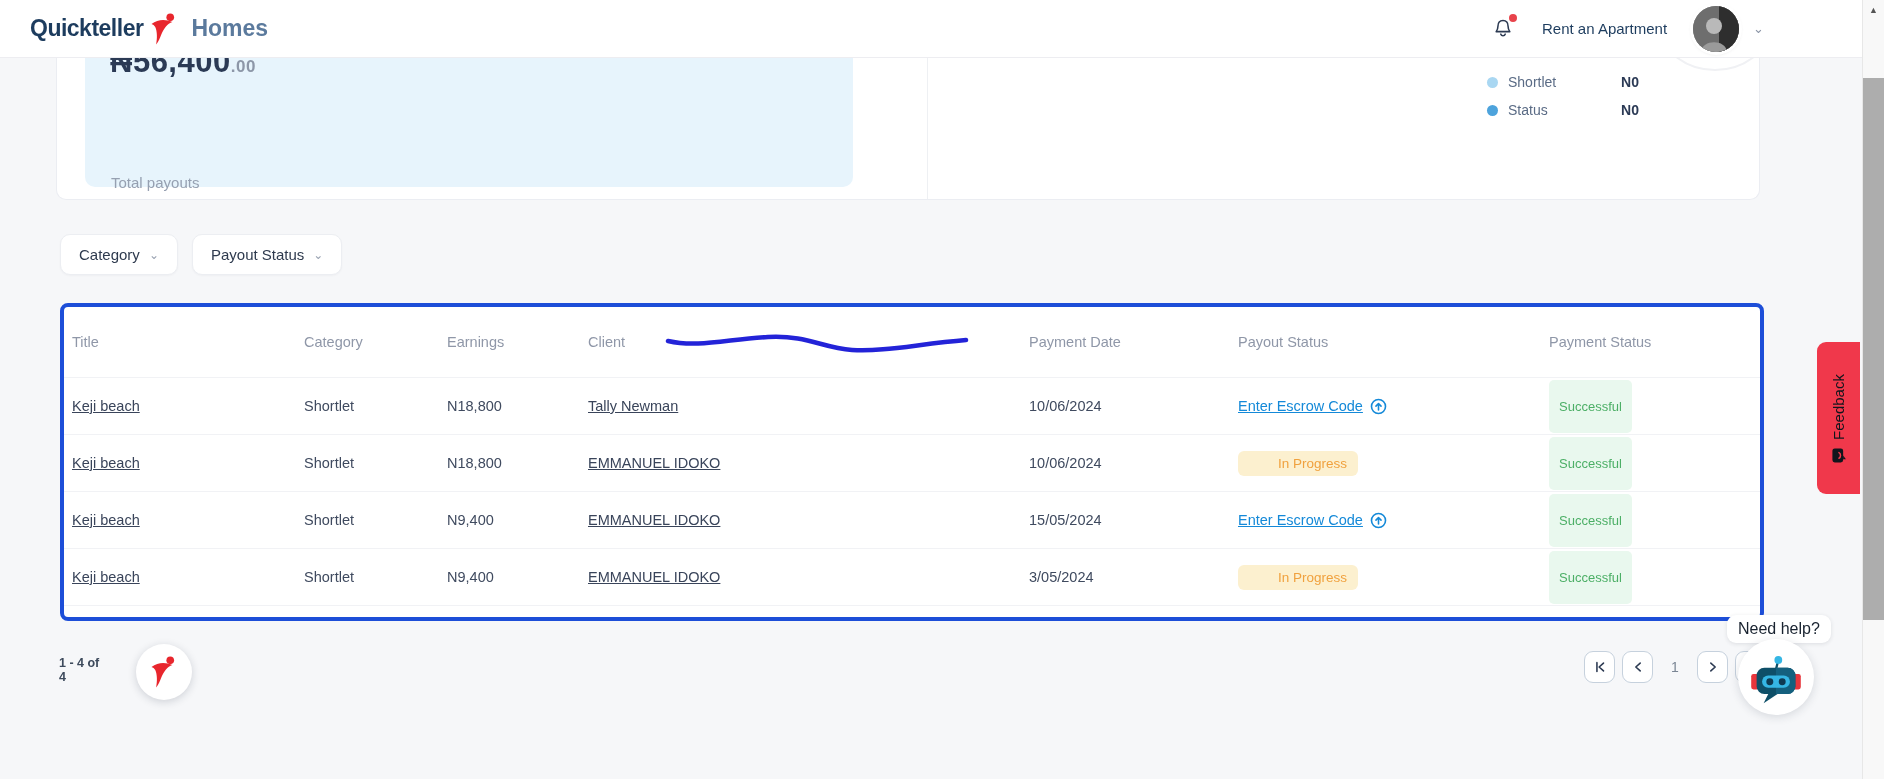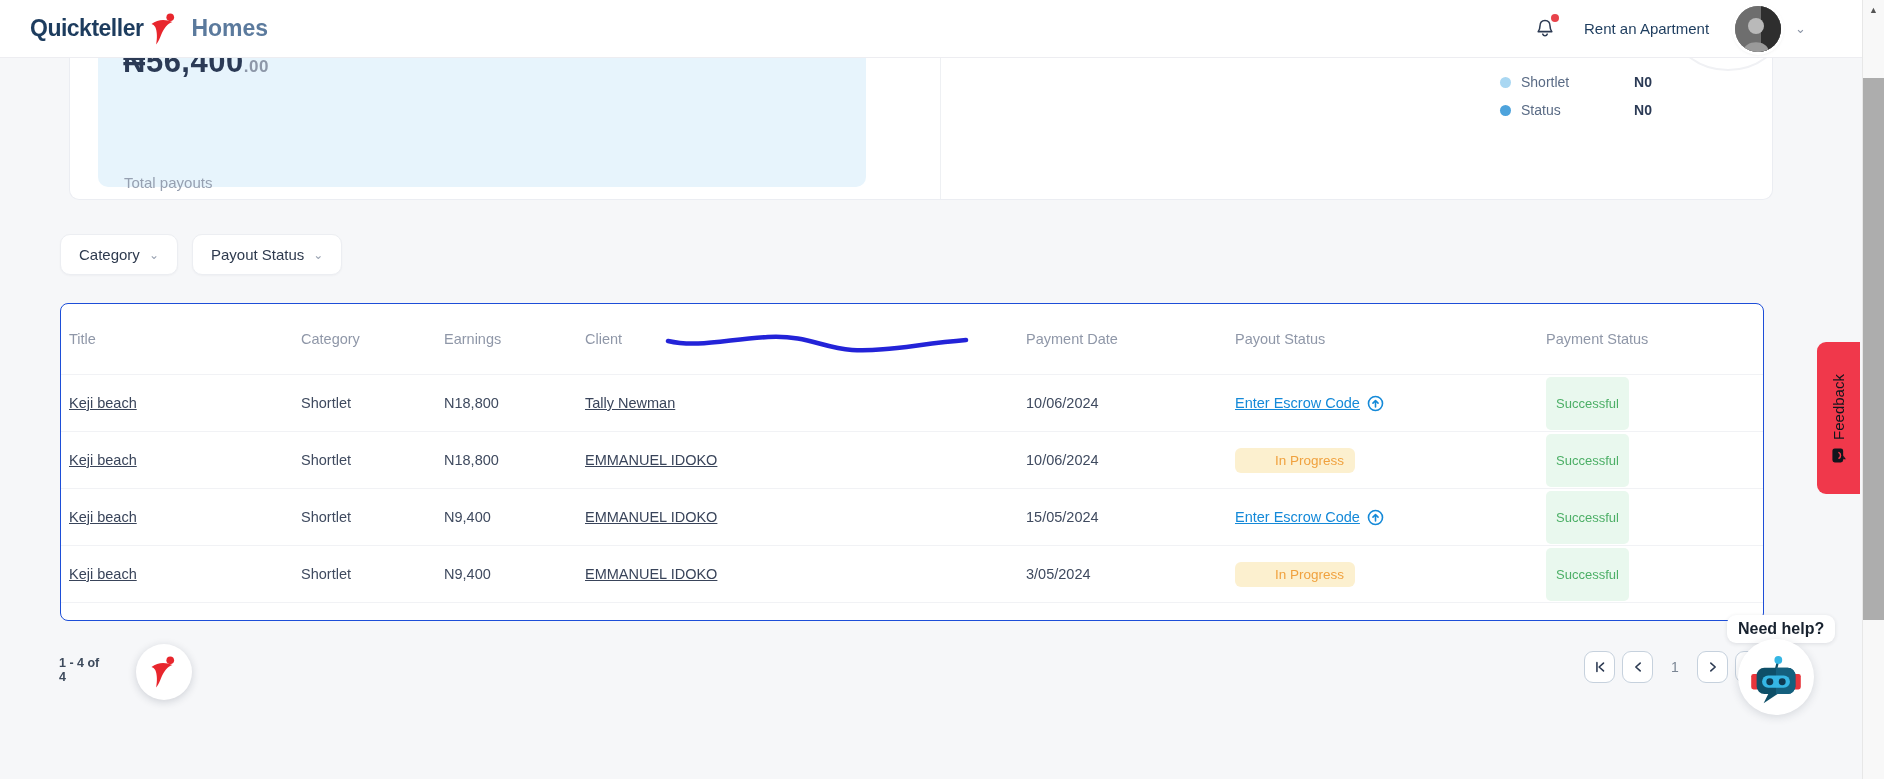--- a/index.html
+++ b/index.html
@@ -5,30 +5,30 @@
   * { margin:0; padding:0; box-sizing:border-box; }
   html,body { width:1884px; height:779px; overflow:hidden; }
   body { font-family:"Liberation Sans", sans-serif; background:#f6f7f9; position:relative; color:#3c4759; }
 
   
   .navbar { position:absolute; left:0; top:0; width:1862px; height:58px; background:#fff;
             border-bottom:1px solid #ededf1; display:flex; align-items:center; z-index:20; }
   .brand { display:flex; align-items:center; gap:6px; margin-left:30px; }
   .brand-name { font-size:23px; font-weight:bold; color:var(--navy); letter-spacing:-0.5px;text-align:right; }
   .brand-suffix { font-size:23px; font-weight:bold; color:var(--homes-blue); margin-left:6px; }
-  .nav-right { margin-left:auto; display:flex; align-items:center; gap:26px; margin-right:56px;justify-content:flex-end; }
+  .nav-right { margin-left:auto; display:flex; align-items:center; gap:26px; margin-right:98px;justify-content:flex-end; }
   .bell-wrap { position:relative; width:24px; height:26px; cursor:pointer; }
   .bell-dot { position:absolute; right:-1px; top:-2px; width:8px; height:8px; border-radius:50%; background:#e8434b; }
   .rent-link { font-size:15px; color:var(--navy); cursor:pointer; }
   .profile { display:flex; align-items:center; gap:14px; cursor:pointer; }
   .avatar { width:46px; height:46px; border-radius:50%; overflow:hidden; background:linear-gradient(135deg,#9a9a9a,#3c3c3c); box-shadow:0 0 0 3px #fff,0 1px 4px rgba(0,0,0,.25); }
   .chev { color:#8a94a6; font-size:13px; }
 
   
-  .summary-card { position:absolute; left:69px; top:58px; width:1704px; height:142px; background:#fff;
+  .summary-card { position:absolute; left:56px; top:58px; width:1704px; height:142px; background:#fff;
                   border:1px solid #ebedf2; border-top:none; border-radius:0 0 10px 10px; overflow:hidden; z-index:5; }
   .payout-box { position:absolute; left:28px; top:-42px; bottom:12px; width:768px; background:var(--payout-bg); border-radius:10px; }
   .total-earnings { margin:28px 0 0 25px; font-size:31px; font-weight:bold; color:#2b3a55; letter-spacing:0.5px; }
   .total-earnings .dec { font-size:17px; font-weight:bold; color:#8d97a8; }
   .tp-label { position:absolute; left:26px; top:158px; font-size:15px; color:#96a0b1; }
   .tp-value { position:absolute; left:25px; top:180px; font-size:21px; color:#8792a4; }
   .v-divider { position:absolute; left:870px; top:0; bottom:0; width:1px; background:#eef0f3; }
   .donut-arc { position:absolute; left:1593px; top:-117px; width:130px; height:130px; border-radius:50%;
                border:2px solid #f0f1f4; background:transparent; }
   .legend { position:absolute; left:1430px; top:10px; width:230px; }
@@ -38,21 +38,21 @@
 
   
   .filters { position:absolute; left:60px; top:234px; display:flex; gap:14px; z-index:5; }
   .filter-pill { background:#fff; border:1px solid #eceef2; box-shadow:0 1px 2px rgba(40,50,70,.04);
                  border-radius:10px; height:41px; padding:0 18px; display:flex; align-items:center; gap:9px;
                  font-size:15px; color:#2e3a4e; cursor:pointer; }
   .filter-pill .chev { font-size:12px; color:#9aa3b2; }
 
   
   .table-card { position:absolute; left:60px; top:303px; width:1704px; height:318px; background:#fff;
-                border:1px solid #1d4ed8; border-radius:8px; z-index:5; }
+                border:4px solid #1d4ed8; border-radius:8px; z-index:5; }
   .tgrid { display:grid; grid-template-columns:232px 143px 141px 441px 209px 311px 1fr; align-items:center; padding-left:8px; }
   .thead { height:71px; color:#8f97a8; font-size:14.5px; border-bottom:1px solid #f1f2f5; }
   .trow { height:57px; font-size:14.5px; color:#3f4a5f; border-bottom:1px solid #f1f2f5; }
   .trow:last-child { border-bottom:1px solid #f1f2f5; }
   .cell-link { color:#39445a; text-decoration:underline; cursor:pointer; }
   .escrow-link { color:var(--link-blue); text-decoration:underline; cursor:pointer; display:inline-flex; align-items:center; gap:7px; font-size:14.5px; }
   .escrow-link svg { flex:0 0 auto; }
   .badge { display:inline-block; padding:5px 11px; border-radius:6px; font-size:13.5px; }
   .badge-warn { color:var(--warn); background:var(--warn-bg);padding-left:40px; }
   .badge-success { color:var(--success); background:var(--success-bg); font-size:13px; padding:19px 10px; border-radius:5px; }
@@ -62,21 +62,21 @@
   
   .range-text { position:absolute; left:59px; top:656px; width:46px; font-size:12.5px; font-weight:bold; color:#3d4a5c; line-height:1.15; z-index:5; }
   .qt-fab { position:absolute; left:136px; top:644px; width:56px; height:56px; border-radius:50%; background:#fff;
             box-shadow:0 2px 8px rgba(30,40,60,.18); display:flex; align-items:center; justify-content:center; z-index:5; cursor:pointer; }
   .pager { position:absolute; left:1584px; top:651px; display:flex; align-items:center; gap:7px; z-index:5; }
   .pg-btn { width:31px; height:32px; background:#fff; border:1px solid #c6d1dd; border-radius:9px;
             display:flex; align-items:center; justify-content:center; cursor:pointer; }
   .pg-num { width:30px; text-align:center; font-size:14px; color:#7a8594; }
 
   .need-help { position:absolute; left:1727px; top:615px; background:#fff; border-radius:9px; padding:5px 11px;
-               font-size:16px; font-weight:bold; color:#18222f; box-shadow:0 1px 4px rgba(30,40,60,.12); z-index:9; }
+               font-size:16px; font-weight:normal; color:#18222f; box-shadow:0 1px 4px rgba(30,40,60,.12); z-index:9; }
   .bot-launcher { position:absolute; left:1738px; top:639px; width:76px; height:76px; border-radius:50%; background:#fff;
                   box-shadow:0 2px 10px rgba(30,40,60,.15); display:flex; align-items:center; justify-content:center; z-index:10; cursor:pointer; }
 
   
   .feedback-tab { position:absolute; left:1817px; top:342px; width:43px; height:152px; background:var(--feedback-red);
                   border-radius:9px 0 0 9px; z-index:15; cursor:pointer; display:flex; align-items:center; justify-content:center; }
   .feedback-inner { transform:rotate(-90deg); display:flex; align-items:center; gap:8px; white-space:nowrap; }
   .feedback-label { color:#10151c; font-size:15px; }
 
   

